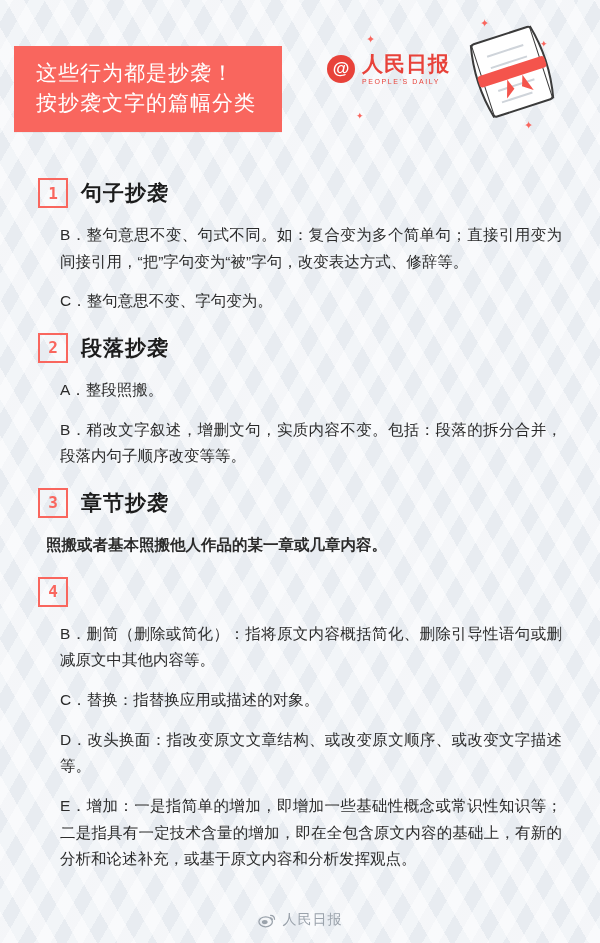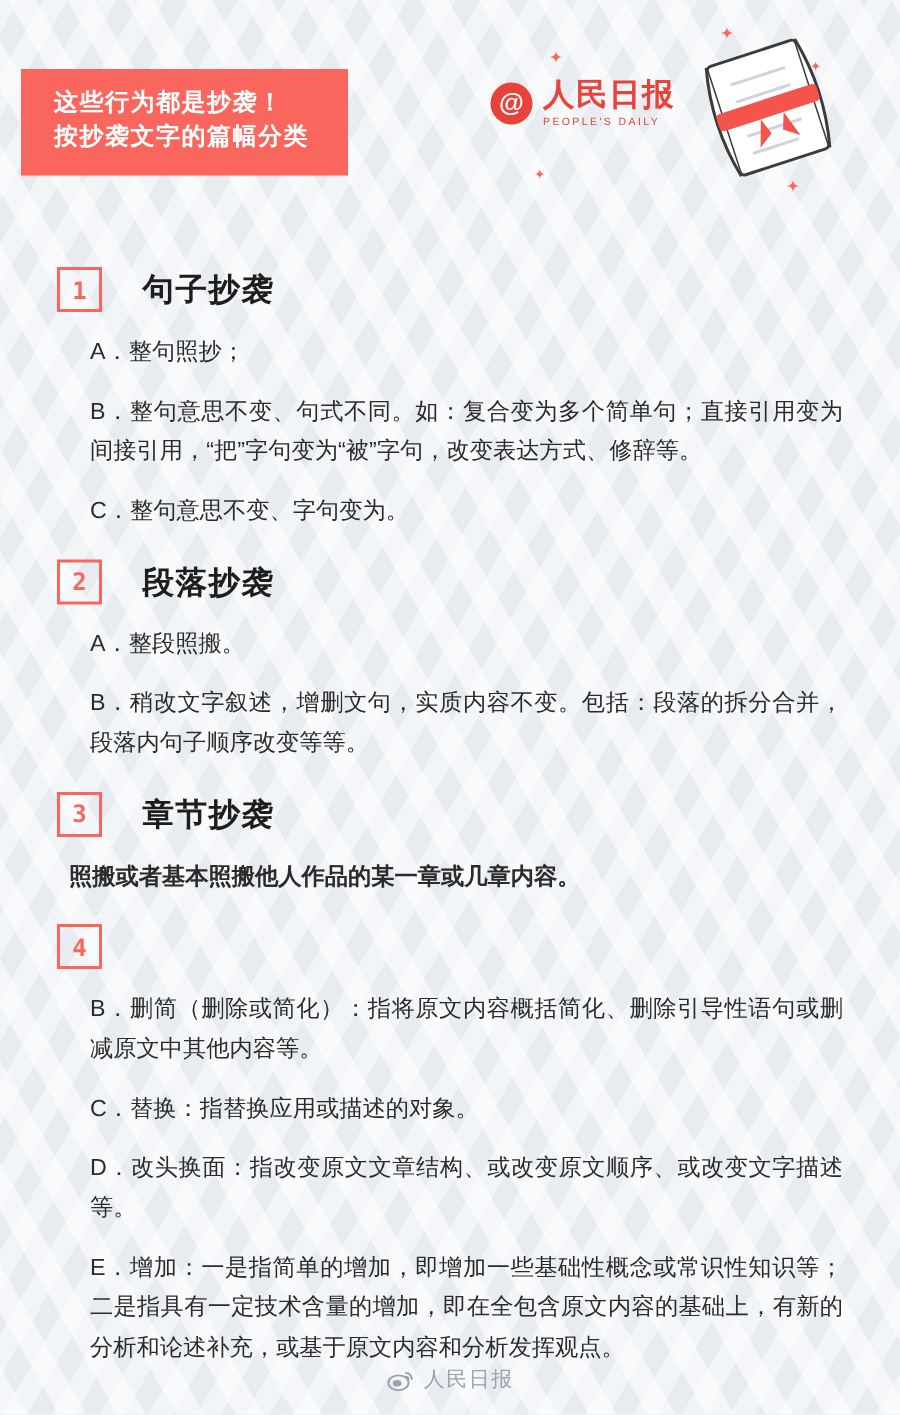--- a/index.html
+++ b/index.html
@@ -56,22 +56,22 @@
   .title-block {
     position: absolute;
     left: 14px;
     top: 46px;
     background: #f9665e;
     color: #ffffff;
     padding: 12px 26px 14px 22px;
     box-shadow: 0 1px 0 rgba(0,0,0,0.04);
   }
   .title-line {
-    font-size: 16px;
-    font-weight: bold;
+    font-size: 21px;
+    font-weight: normal;
     letter-spacing: 1px;
     line-height: 1.42;
     white-space: nowrap;
   }
   .brand {
     position: absolute;
     right: 150px;
     top: 52px;
     display: flex;
     align-items: center;
@@ -146,21 +146,20 @@
     align-items: center;
     justify-content: center;
     font-family: "DejaVu Sans Mono", monospace;
     flex: none;
   }
   .section-title {
     font-size: 21px;
     font-weight: bold;
     color: #1d1d1d;
     letter-spacing: 1px;
-    margin-left: 14px;
   }
   .item {
     font-size: 15.5px;
     color: #2b2b2b;
     line-height: 1.72;
     margin: 0 0 13px 22px;
     text-align: justify;
   }
   .item.plain {
     margin-left: 8px;
@@ -234,21 +233,20 @@
       <span class="sparkle" style="left:524px; top:120px;">✦</span>
     </div>
 
     <div class="sections">
 
       <div class="section">
         <div class="section-head">
           <div class="num-badge">1</div>
           <div class="section-title">句子抄袭</div>
         </div>
-        <p class="item">A．整句照抄；</p>
         <p class="item">B．整句意思不变、句式不同。如：复合变为多个简单句；直接引用变为间接引用，“把”字句变为“被”字句，改变表达方式、修辞等。</p>
         <p class="item">C．整句意思不变、字句变为。</p>
       </div>
 
       <div class="section">
         <div class="section-head">
           <div class="num-badge">2</div>
           <div class="section-title">段落抄袭</div>
         </div>
         <p class="item">A．整段照搬。</p>

